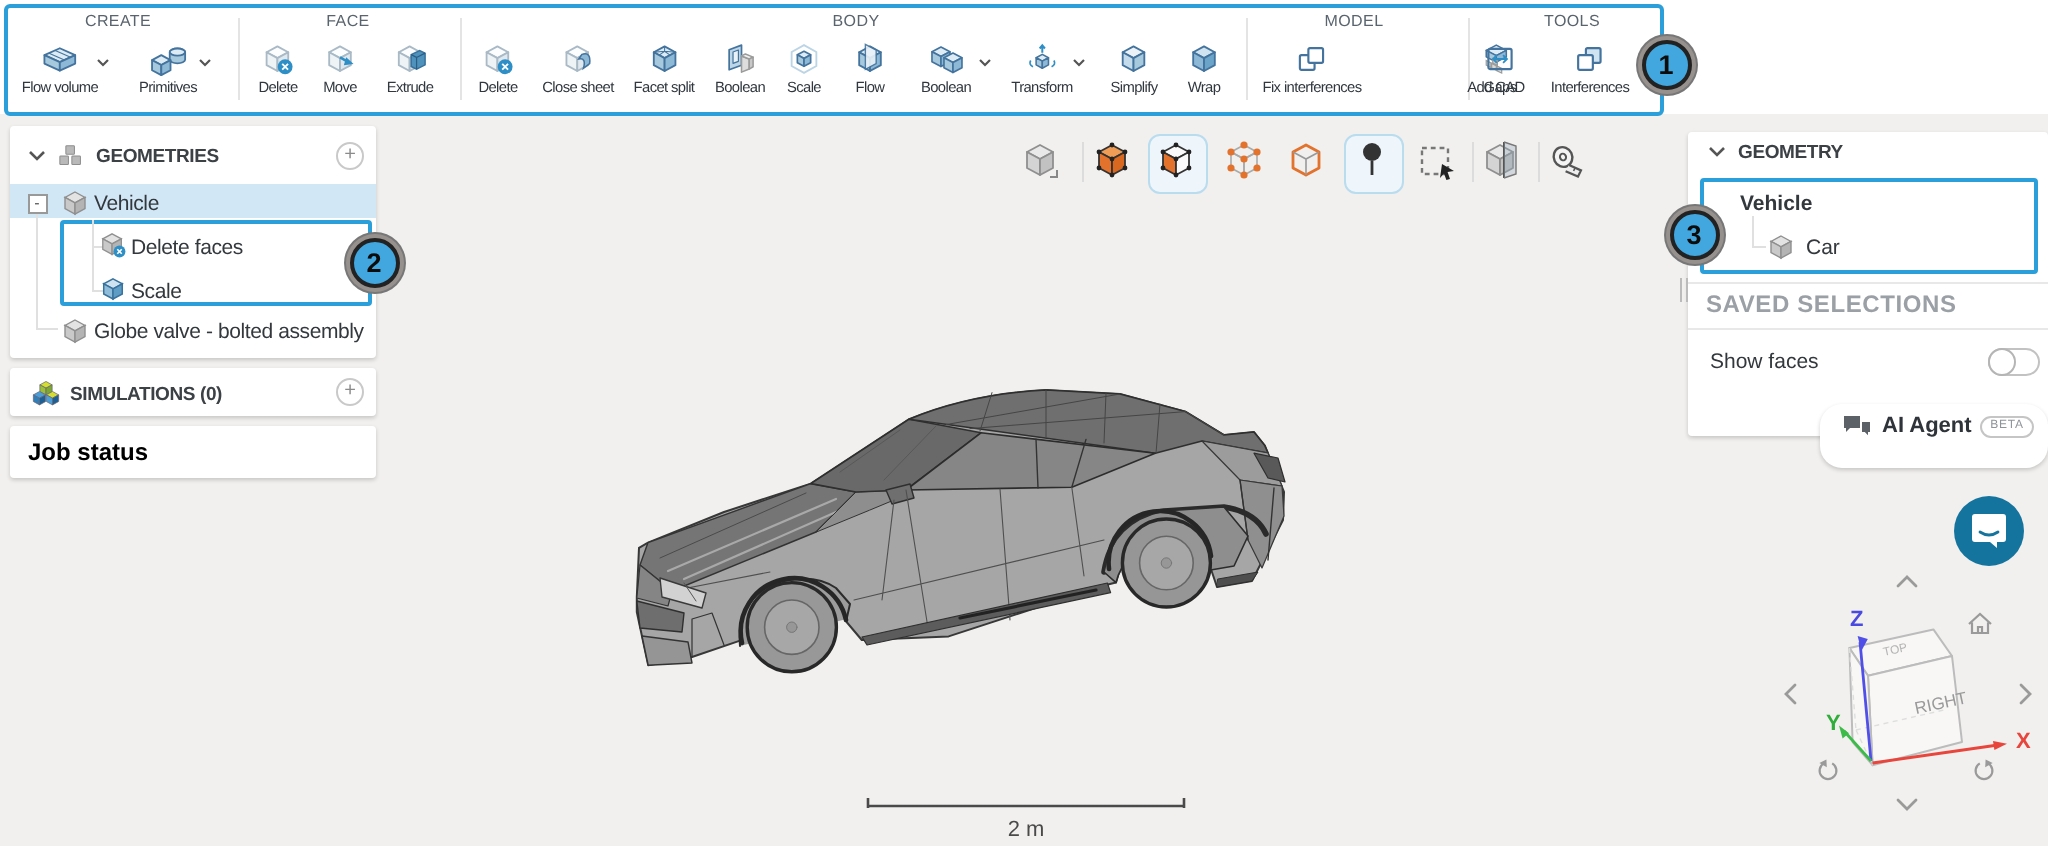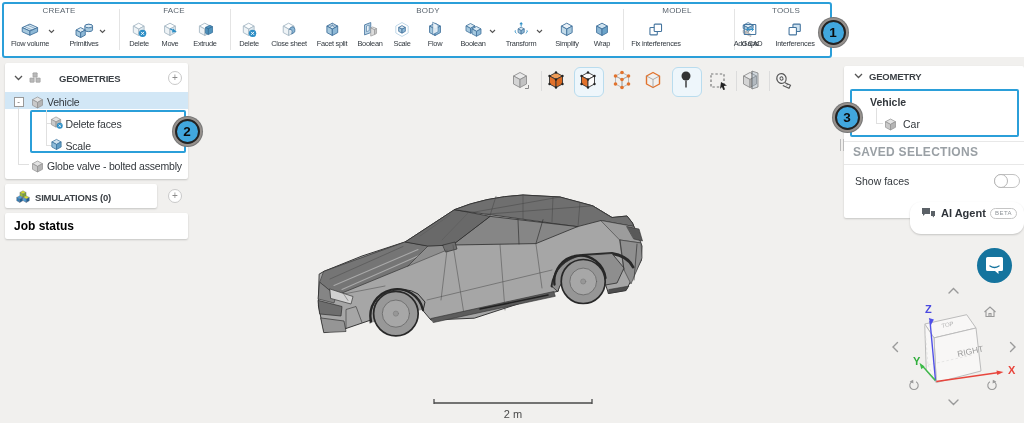--- a/index.html
+++ b/index.html
@@ -269,21 +269,21 @@
   <svg class="abs" style="left:9px;top:12px" width="9" height="6" viewBox="0 0 9 6">
       <path d="M1 1 L4.5 4.5 L8 1" fill="none" stroke="#555" stroke-width="1.3"></path>
     </svg>
   <svg class="abs" style="left:24px;top:9px" width="13" height="12" viewBox="0 0 15 14">
       <g fill="#b9b9b9" stroke="#8e8e8e" stroke-width=".6">
         <rect x="4.5" y="1" width="5" height="5" rx="0.5"></rect>
         <rect x="1" y="7" width="5" height="5" rx="0.5"></rect>
         <rect x="8" y="7" width="5" height="5" rx="0.5"></rect>
       </g>
     </svg>
-  <div class="hdr" style="left:54px;top:10px">GEOMETRIES</div>
+  <div class="hdr" style="left:43px;top:10px">GEOMETRIES</div>
   <div class="plus" style="left:163px;top:8px">+</div>
   <div class="row-sel" style="position:absolute;left:0;top:29px;width:183px;height:17px;background:#d2e7f6"></div>
   <div class="gline" style="left:13px;top:43px;width:1px;height:58px"></div>
   <div class="gline" style="left:13px;top:101px;width:11px;height:1px"></div>
   <div class="abs" style="left:8.5px;top:33.5px;width:8px;height:8px;border:1px solid #999;background:#fff;font-size:8px;line-height:7px;text-align:center;color:#555">-</div>
   <div class="abs" style="left:25.5px;top:31.5px"><svg width="13" height="13" viewBox="0 0 13 13">
         <g stroke="#8f8f8f" stroke-width=".7">
           <path d="M6.5 1 L11.5 3.7 L6.5 6.4 L1.5 3.7 Z" fill="#e3e3e3"></path>
           <path d="M1.5 3.7 L6.5 6.4 L6.5 12 L1.5 9.3 Z" fill="#c9c9c9"></path>
           <path d="M6.5 6.4 L11.5 3.7 L11.5 9.3 L6.5 12 Z" fill="#b4b4b4"></path>
@@ -316,21 +316,21 @@
         <g stroke="#8f8f8f" stroke-width=".7">
           <path d="M6.5 1 L11.5 3.7 L6.5 6.4 L1.5 3.7 Z" fill="#e3e3e3"></path>
           <path d="M1.5 3.7 L6.5 6.4 L6.5 12 L1.5 9.3 Z" fill="#c9c9c9"></path>
           <path d="M6.5 6.4 L11.5 3.7 L11.5 9.3 L6.5 12 Z" fill="#b4b4b4"></path>
         </g>
       </svg></div>
   <div class="ttext" style="left:42px;top:96.5px">Globe valve - bolted assembly</div>
 </div>
 <div class="numc" style="left:174.5px;top:118.5px">2</div>
 
-<div class="card" style="left:5px;top:184px;width:152px;height:24px">
+<div class="card" style="left:5px;top:184px;width:183px;height:24px">
   <svg class="abs" style="left:11px;top:6px" width="14" height="13" viewBox="0 0 15 14">
       <g stroke-width=".4" stroke="#667">
         <path d="M7.5 0.8 L10.8 2.6 L7.5 4.4 L4.2 2.6 Z" fill="#d6de2e"></path>
         <path d="M4.2 2.6 L7.5 4.4 L7.5 8 L4.2 6.2 Z" fill="#9bbf35"></path>
         <path d="M7.5 4.4 L10.8 2.6 L10.8 6.2 L7.5 8 Z" fill="#7da82e"></path>
         <path d="M4 6.2 L7.3 8 L4 9.8 L0.7 8 Z" fill="#4a9fd8"></path>
         <path d="M0.7 8 L4 9.8 L4 13.4 L0.7 11.6 Z" fill="#2f7fb8"></path>
         <path d="M4 9.8 L7.3 8 L7.3 11.6 L4 13.4 Z" fill="#1b5f94"></path>
         <path d="M11 6.2 L14.3 8 L11 9.8 L7.7 8 Z" fill="#d6de2e"></path>
         <path d="M7.7 8 L11 9.8 L11 13.4 L7.7 11.6 Z" fill="#4a9fd8"></path>

